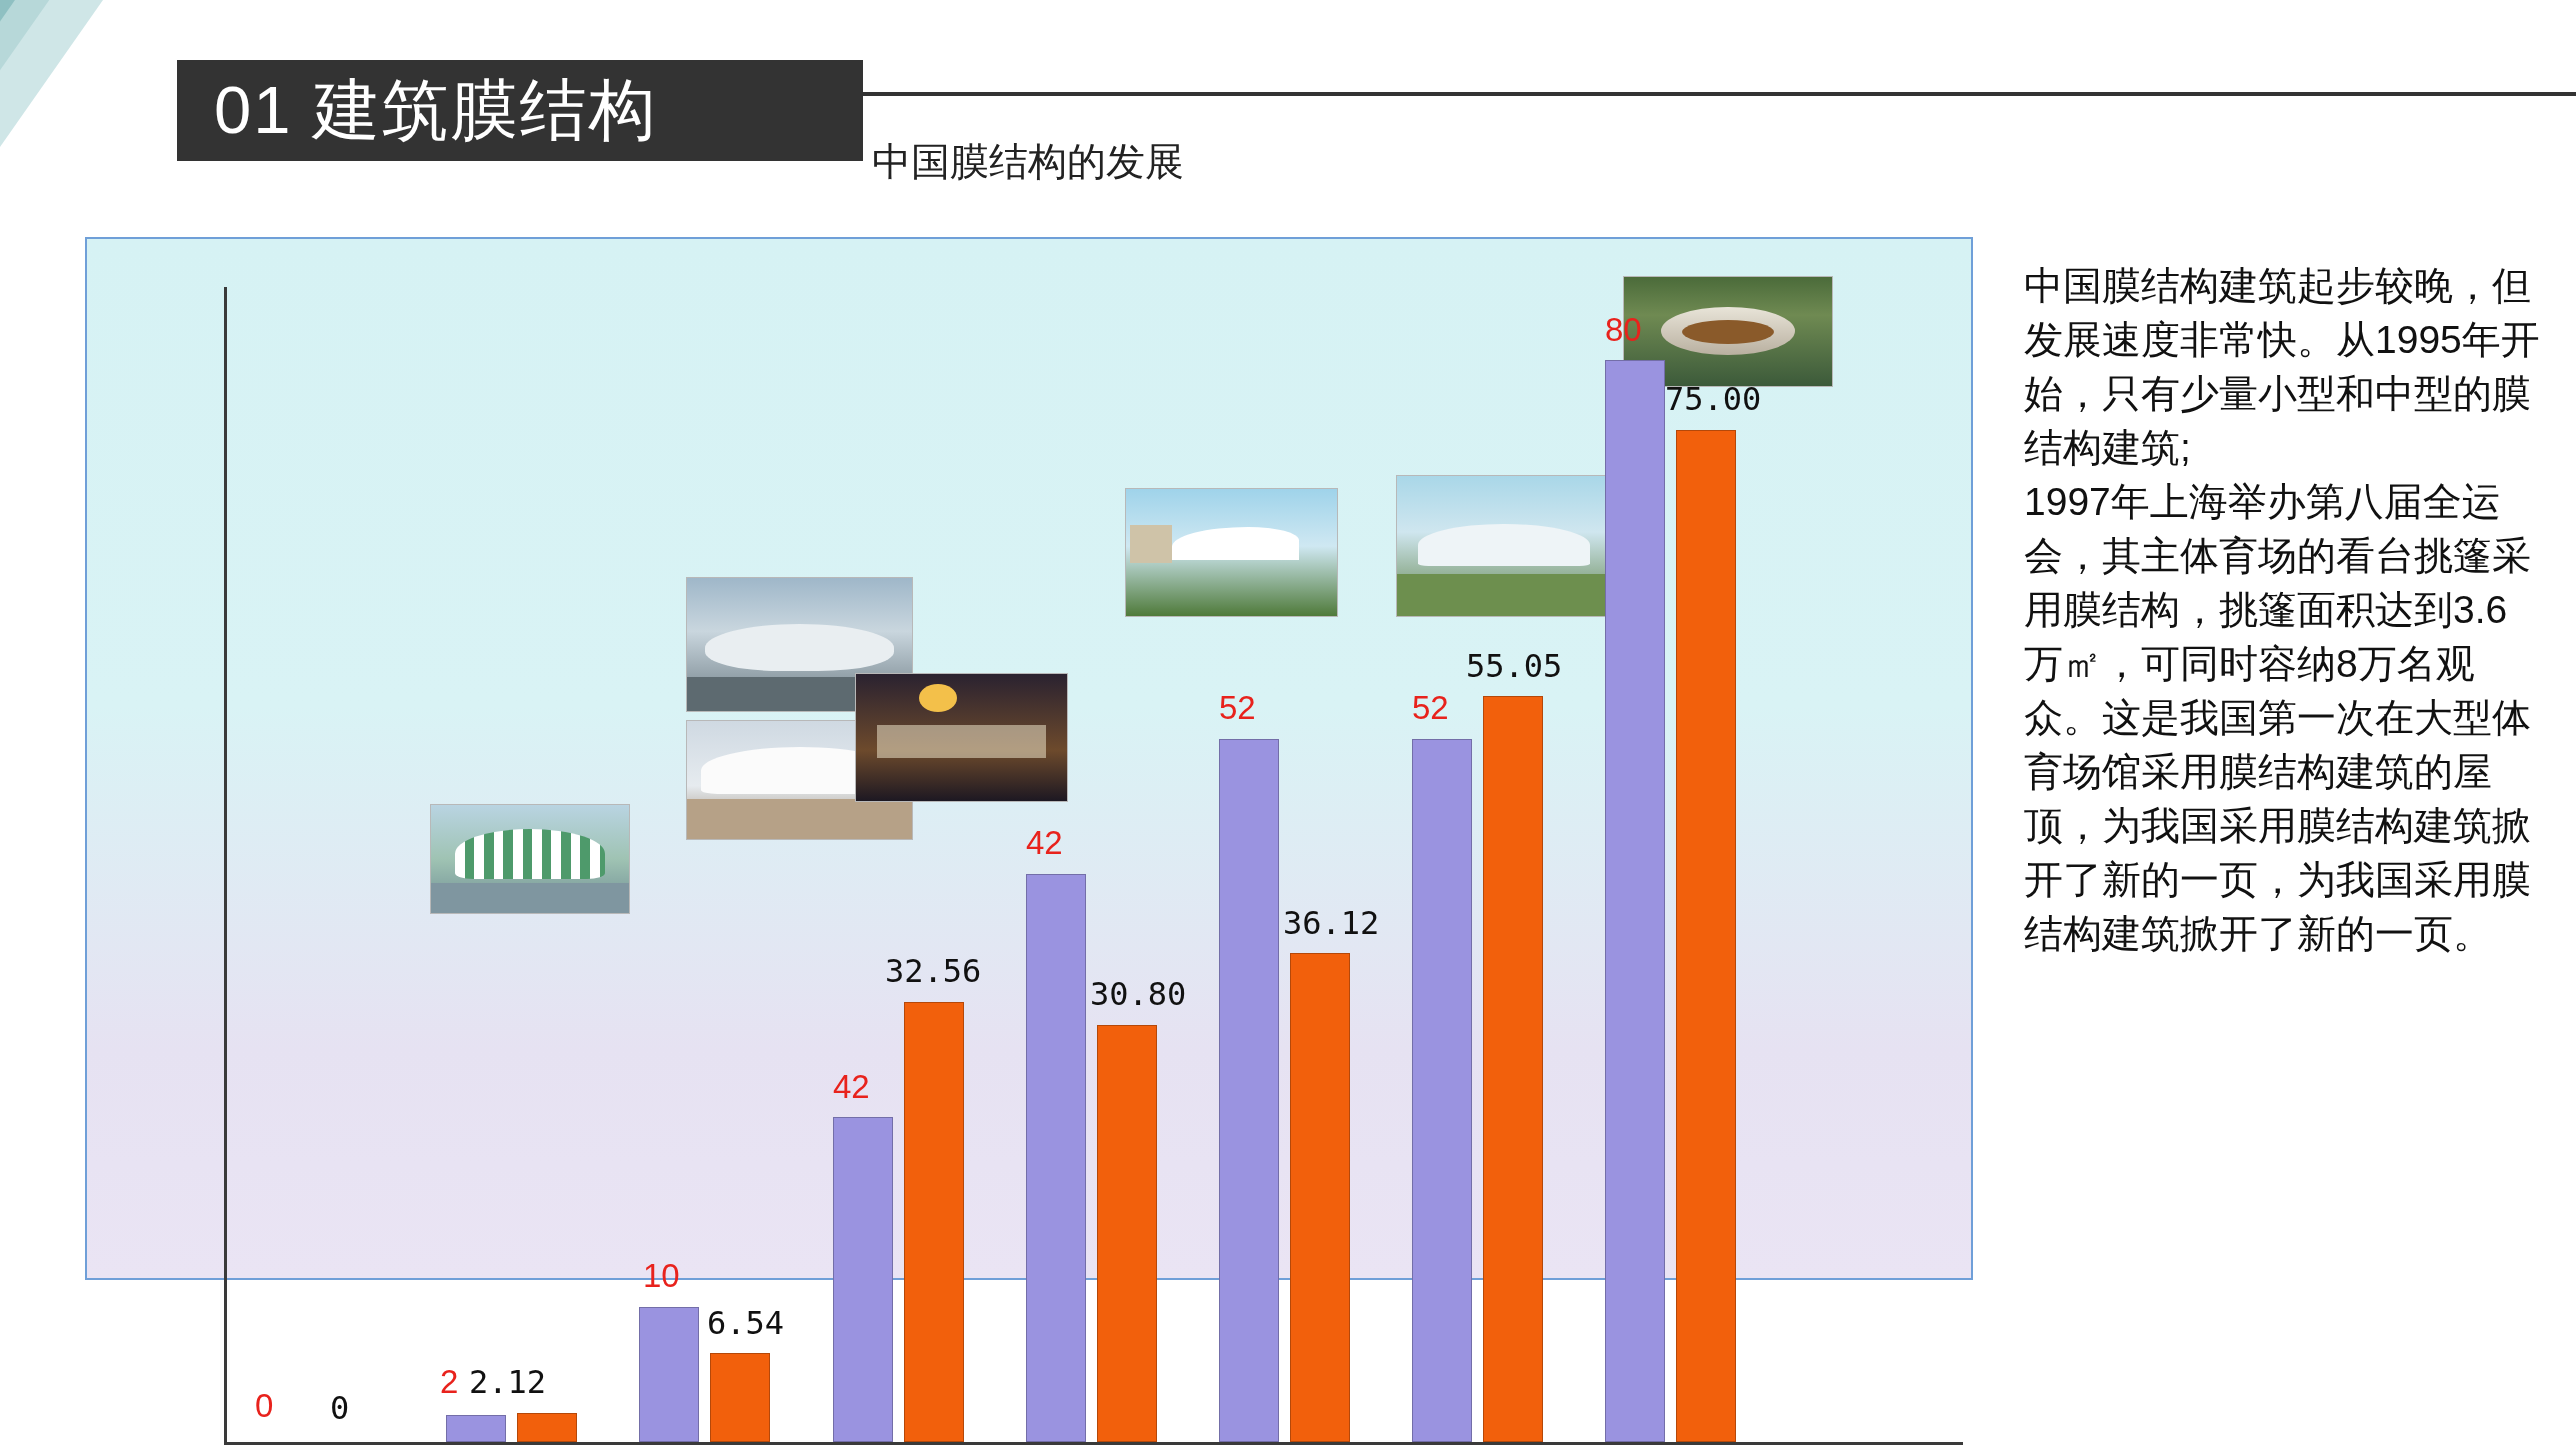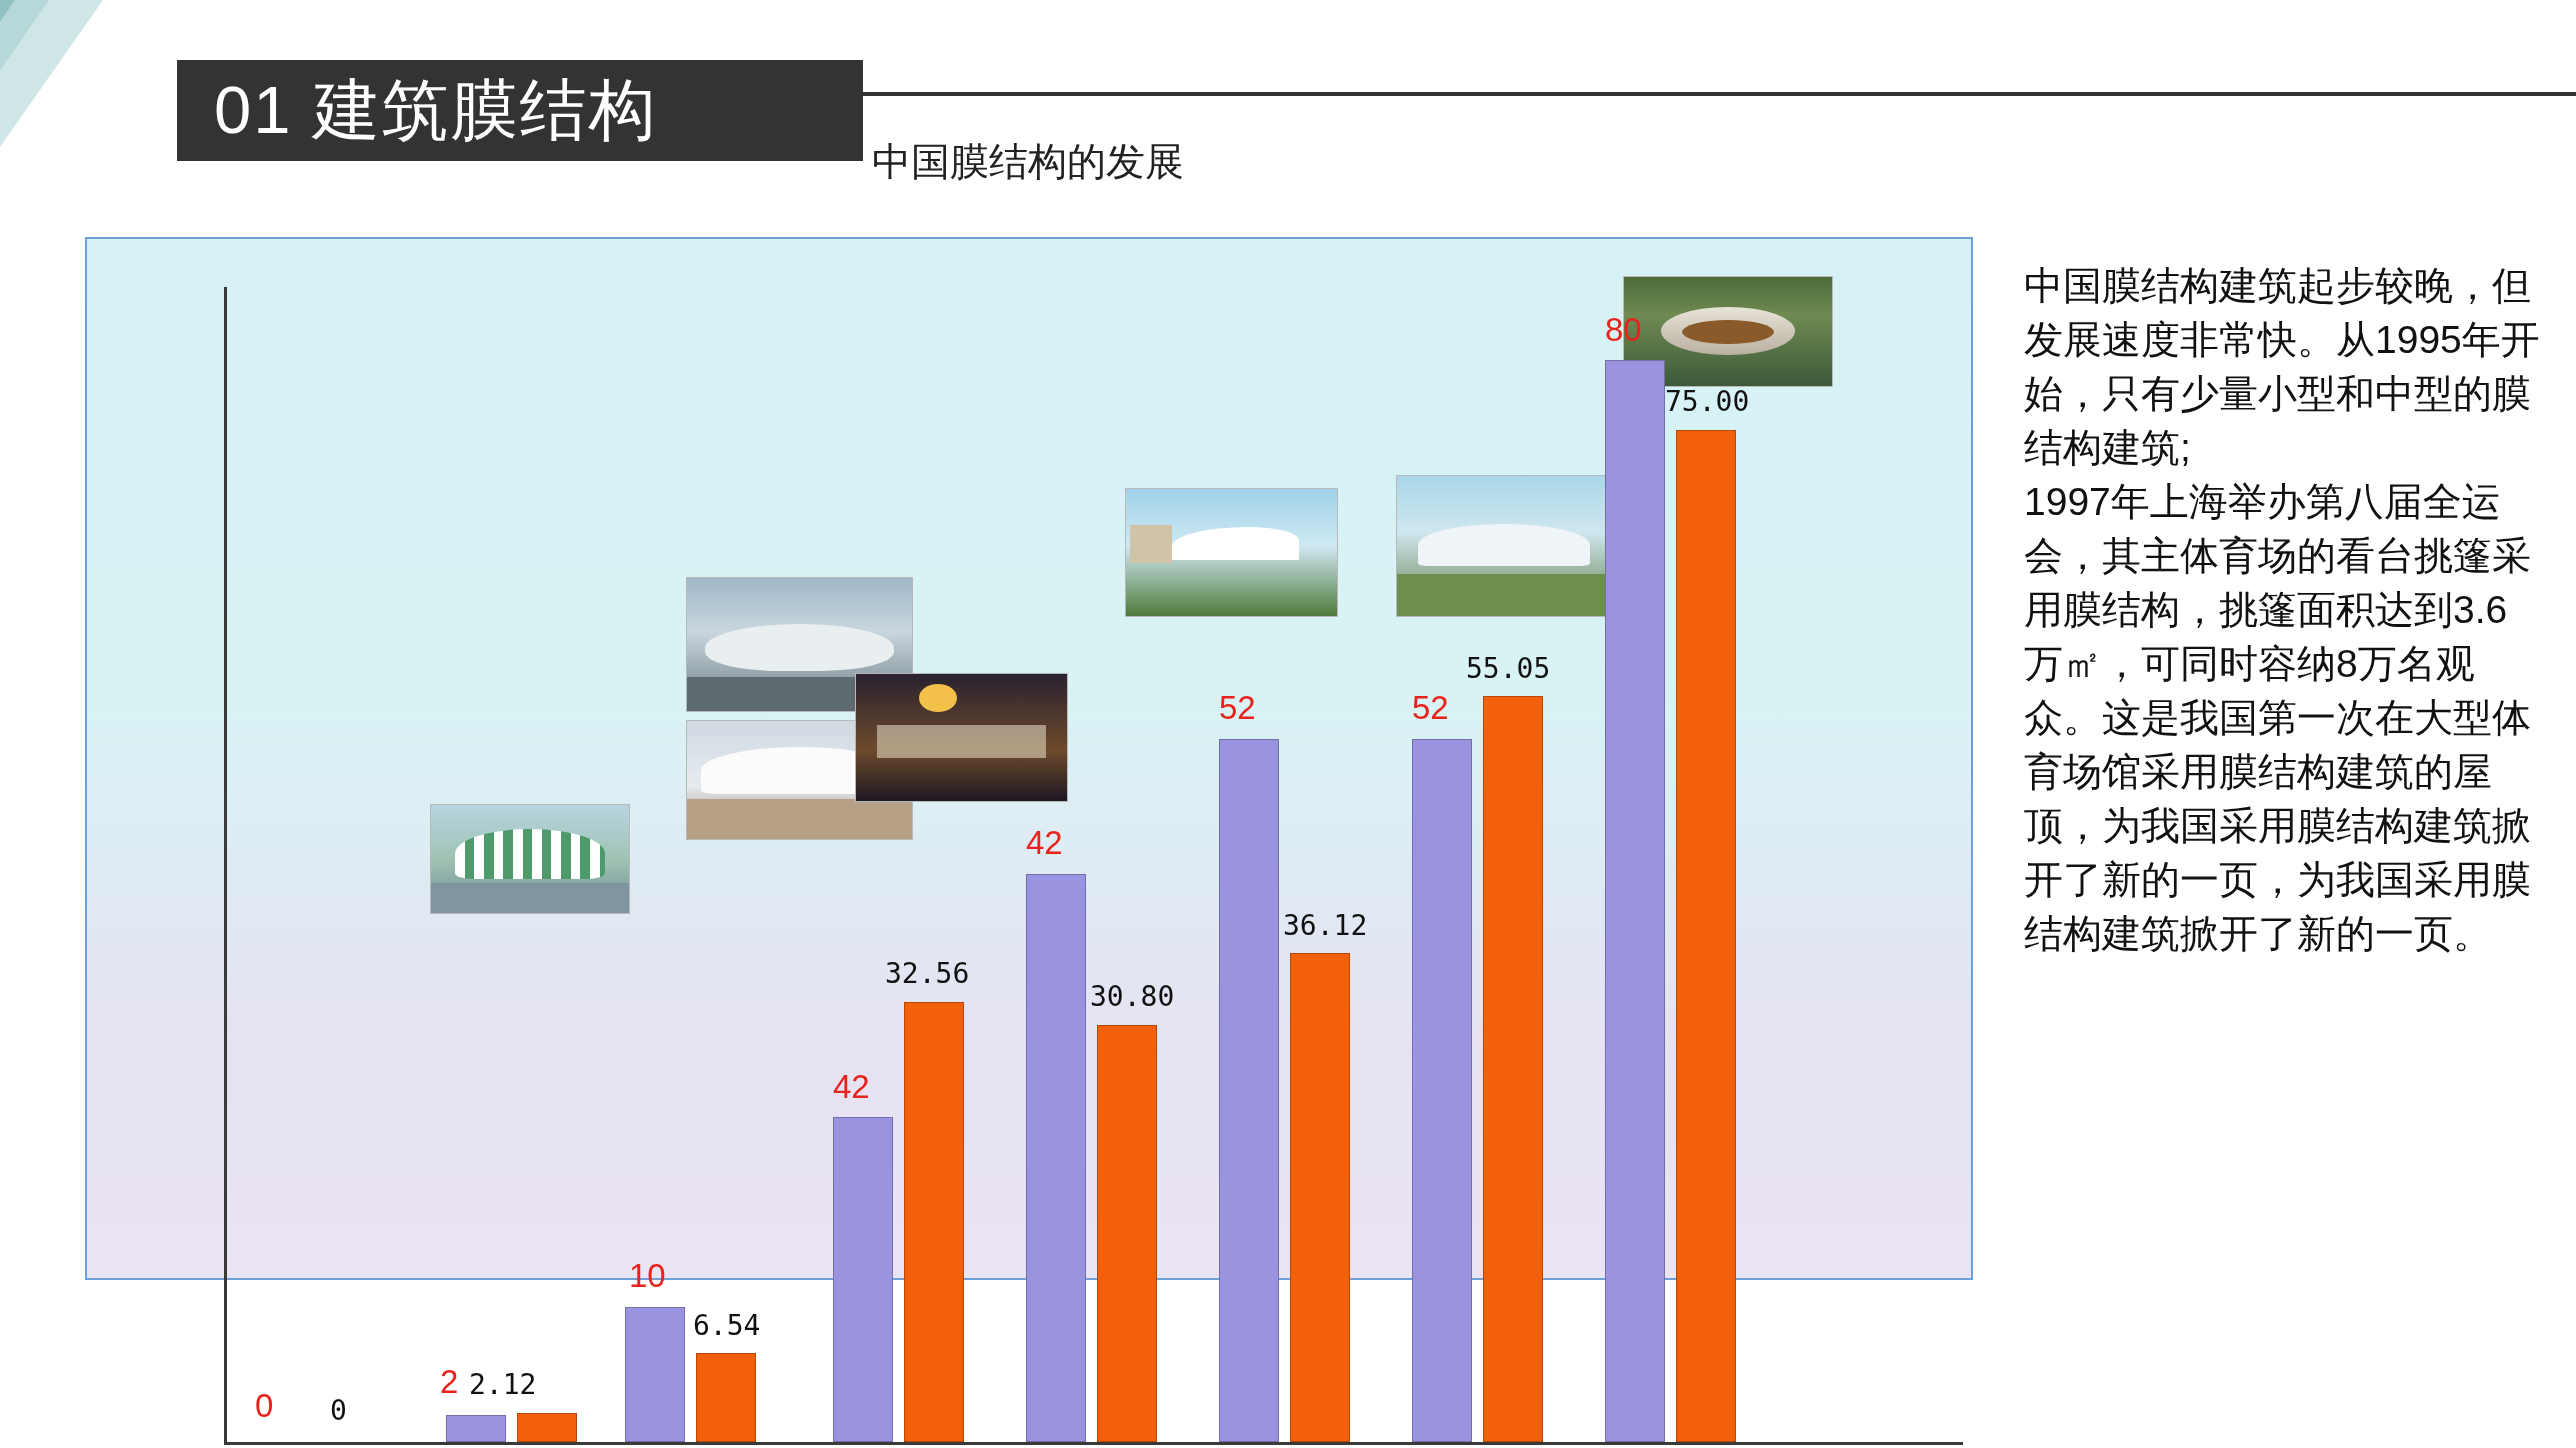--- a/index.html
+++ b/index.html
@@ -36,21 +36,21 @@
   .legend-label{font-size:37px;color:#111;}
 
   
   .bars{position:absolute;left:108px;top:29px;width:1739px;height:1155px;}
   .group{position:absolute;bottom:0;width:193px;}
   .bar{position:absolute;bottom:0;width:60px;border:1px solid rgba(0,0,0,.25);box-sizing:border-box;}
   .bar.count{left:29px;background:#9a93e0;}
   .bar.area{left:100px;background:#f2600c;}
   .vlabel{position:absolute;font-size:33px;white-space:nowrap;}
   .vlabel.count{color:#e8221c;}
-  .vlabel.area{color:#111111;font-family:"DejaVu Sans Mono","Liberation Mono",monospace;font-size:28px;}
+  .vlabel.area{color:#111111;font-family:"DejaVu Sans Mono","Liberation Mono",monospace;font-size:32px;}
 
   
   .photo{position:absolute;border:1px solid #b8b8b8;overflow:hidden;}
   .ph-inner{width:100%;height:100%;}
 
   
   .rtext{position:absolute;left:2024px;top:259px;width:522px;font-size:39px;line-height:54px;color:#111;}
   .rtext p{margin:0;}
 </style>
 </head>
@@ -131,21 +131,21 @@
         <div class="vlabel area" style="left:106px;bottom:15.5px;">0</div>
       </div>
 
       <div class="group" style="left:193px;height:1155px;">
         <div class="bar count" style="height:27px;"></div>
         <div class="bar area" style="height:29px;"></div>
         <div class="vlabel count" style="left:23px;bottom:41px;">2</div>
         <div class="vlabel area" style="left:52px;bottom:41px;">2.12</div>
       </div>
 
-      <div class="group" style="left:372px;height:1155px;">
+      <div class="group" style="left:386px;height:1155px;">
         <div class="bar count" style="height:135px;"></div>
         <div class="bar area" style="height:89px;"></div>
         <div class="vlabel count" style="left:33px;bottom:147px;">10</div>
         <div class="vlabel area" style="left:97px;bottom:100px;">6.54</div>
       </div>
 
       <div class="group" style="left:580px;height:1155px;">
         <div class="bar count" style="height:325px;"></div>
         <div class="bar area" style="height:440px;"></div>
         <div class="vlabel count" style="left:29px;bottom:336px;">42</div>

